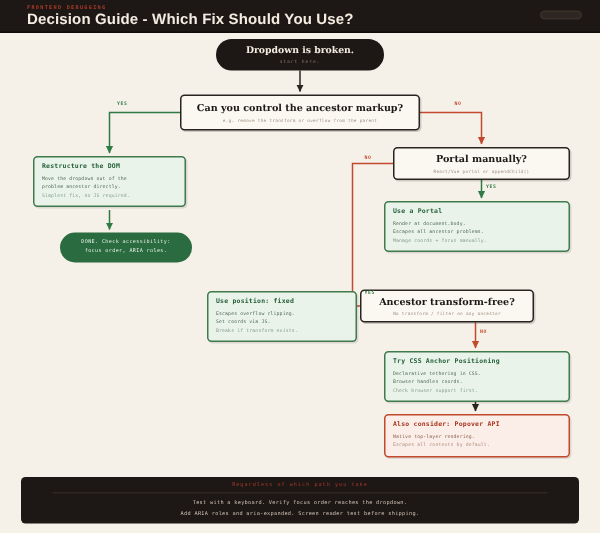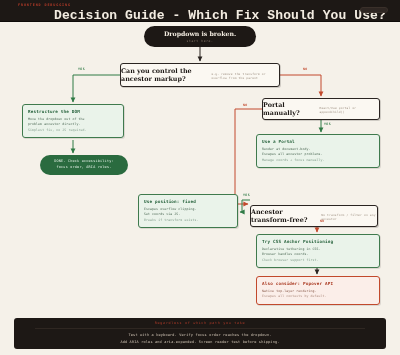--- a/index.html
+++ b/index.html
@@ -18,22 +18,22 @@
     border-bottom: 1px solid #0e0b09;
   }
   .header-eyebrow {
     position: absolute; left: 18px; top: 3px;
     font-size: 3.4px; letter-spacing: 0.9px; font-weight: bold;
     color: #b03a28; text-transform: uppercase;
     font-family: "DejaVu Sans Mono", monospace;
   }
   .header-title {
     position: absolute; left: 18px; top: 8px;
-    font-size: 13px; font-weight: bold; color: #f3ece1;
-    font-family: Liberation Mono, monospace; letter-spacing: 0.1px; margin-left: 36px;
+    font-size: 10px; font-weight: bold; color: #f3ece1;
+    font-family: Liberation Sans, sans-serif; letter-spacing: 0.1px;
   }
   .header-chip {
     position: absolute; right: 12px; top: 7px;
     width: 28px; height: 6px; border-radius: 3px;
     background: #2e2622; border: 1px solid #3a302a;
   }
 
   
   .canvas { position: absolute; left: 0; top: 22px; width: 400px; height: 292px; }
   .edges { position: absolute; left: 0; top: 0; width: 400px; height: 292px; }
@@ -51,34 +51,34 @@
     font-size: 6.2px; color: #f3ece1;
   }
   .start-sub {
     font-family: "DejaVu Sans Mono", monospace; font-size: 3.1px;
     color: #8a7a6c; letter-spacing: 0.6px; margin-top: 1.5px;
   }
 
   
   .decision {
     background: #fbf8f2; border: 1px solid #2a2421; border-radius: 3px;
-    display: flex; flex-direction: row; align-items: center; justify-content: center;
+    display: flex; flex-direction: column; align-items: center; justify-content: center;
     box-shadow: 1px 1px 0 rgba(40,34,30,0.18);
   }
   .decision-title {
     font-family: "DejaVu Serif", serif; font-weight: bold;
     font-size: 6.4px; color: #1d1815;
   }
   .decision-sub {
     font-family: "DejaVu Sans Mono", monospace; font-size: 2.9px;
     color: #9b8d7f; margin-top: 2px; letter-spacing: 0.2px;
   }
   .d-root { left: 120px; top: 41px; width: 160px; height: 24px; }
   .d-portal { left: 262px; top: 76px; width: 118px; height: 22px; }
-  .d-transform { left: 250px; top: 171px; width: 128px; height: 22px; margin-top: 12px; }
+  .d-transform { left: 240px; top: 171px; width: 116px; height: 22px; }
 
   
   .card {
     border-radius: 3px; padding: 4px 5px;
     box-shadow: 1px 1px 0 rgba(40,34,30,0.12);
   }
   .card-title {
     font-family: "DejaVu Sans Mono", monospace; font-weight: bold;
     font-size: 4.3px; letter-spacing: 0.15px; margin-bottom: 2.5px;
   }

